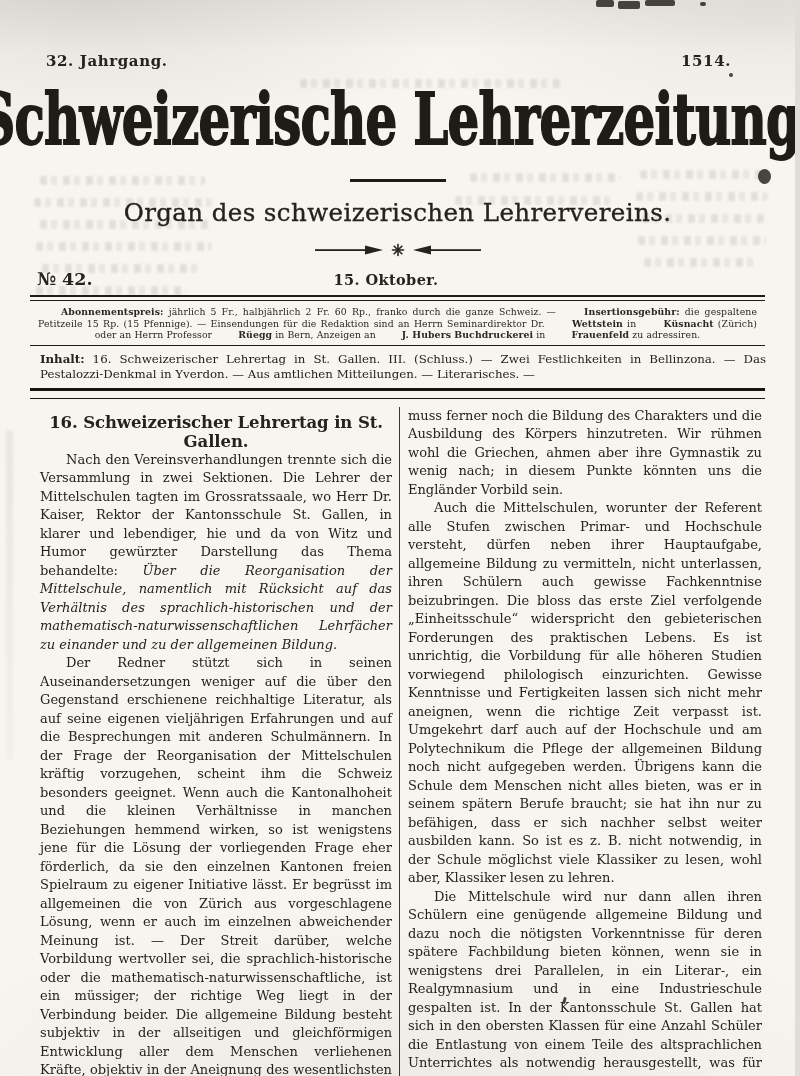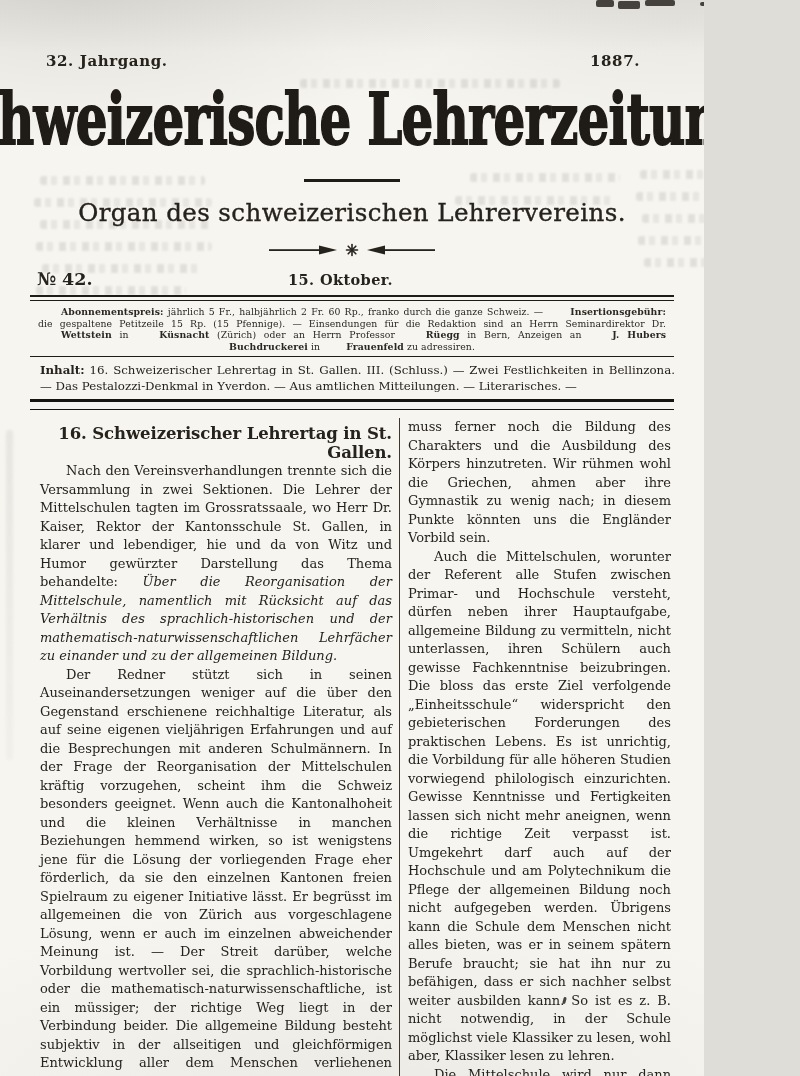--- a/index.html
+++ b/index.html
@@ -3,21 +3,21 @@
 <meta charset="utf-8">
 <style>
   html,body { margin:0; padding:0; }
   body {
     width:800px; height:1076px;
     background:#dfddd7;
     font-family:"DejaVu Serif","Liberation Serif",serif;
     overflow:hidden;
   }
   .page {
-    position:relative; width:704px; height:1076px;
+    position:relative; width:795px; height:1076px;
     background:#f6f5f0;
     background-image:
       radial-gradient(ellipse 620px 240px at 12% 0%, rgba(122,119,111,.16), transparent 62%),
       radial-gradient(ellipse 500px 180px at 96% 2%, rgba(122,119,111,.10), transparent 70%),
       radial-gradient(ellipse 700px 300px at 50% 104%, rgba(132,129,120,.10), transparent 75%),
       linear-gradient(180deg, rgba(128,125,117,.12), rgba(128,125,117,0) 52px);
     color:#26221c;
     overflow:hidden;
   }
   
@@ -66,21 +66,21 @@
   }
   .fineprint b { font-weight:bold;margin-left:23px; }
   .rule-b { margin:4px 30px 0; border-top:1.5px solid #1f1b16; }
   .toc { margin:6px 29px 0 40px; font-size:11.8px; line-height:15.5px; text-align:justify; }
   .toc b { font-weight:bold; }
   .rule-c { margin:5px 30px 0; height:7px; border-top:3.5px solid #181510; border-bottom:1.5px solid #181510; }
   .columns { display:flex; margin:8px 33px 0 40px; min-height:616px; }
   .col-left { width:352px; }
   .col-divider { width:1px; background:#3c362e; margin-left:7px; }
   .col-right { flex:1; padding-left:8px; }
-  .article-heading { font-size:16.5px; font-weight:bold; text-align:right; margin:6px 0 0; letter-spacing:-.1px; }
+  .article-heading { font-size:16.5px; font-weight:bold; text-align:center; margin:6px 0 0; letter-spacing:-.1px; }
   .article-part { font-size:13.5px; font-weight:bold; text-align:center; margin:8px 0 9px; }
   .columns p { margin:0; font-size:13px; line-height:18.5px; text-align:justify; color:#26221c; }
   .columns p.indent { text-indent:26px; }
   .thesis { font-style:italic; }
 </style>
 </head>
 <body>
 
 <div class="page">
 
@@ -105,21 +105,21 @@
   <div class="speck" style="left:645px; top:0; width:30px; height:6px;"></div>
   <div class="speck" style="left:700px; top:2px; width:6px; height:4px;"></div>
   <div class="speck" style="left:729px; top:73px; width:4px; height:4px;"></div>
   <div class="speck" style="left:758px; top:169px; width:13px; height:15px; border-radius:50%;"></div>
   <div class="speck" style="left:563px; top:997px; width:3px; height:7px; transform:rotate(15deg);"></div>
 
   <div class="content">
     <header>
       <div class="vol-row">
         <span>32. Jahrgang.</span>
-        <span>1887.</span>
+        <span>1514.</span>
       </div>
 
       <div class="title-wrap">
         <span class="title-inner">Schweizerische Lehrerzeitung.</span>
       </div>
 
       <div class="title-rule"></div>
 
       <div class="subtitle">Organ des schweizerischen Lehrervereins.</div>
 

